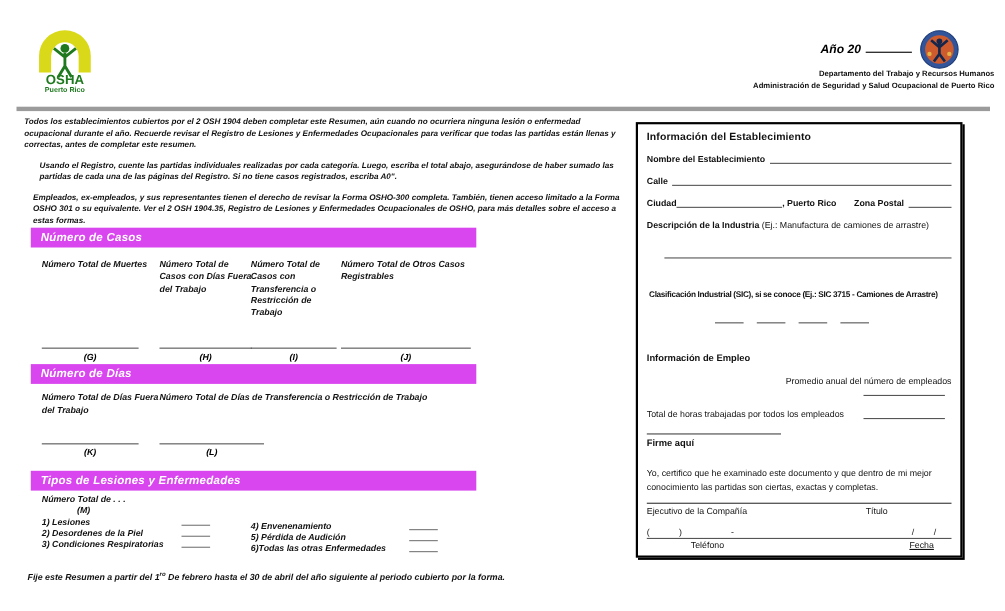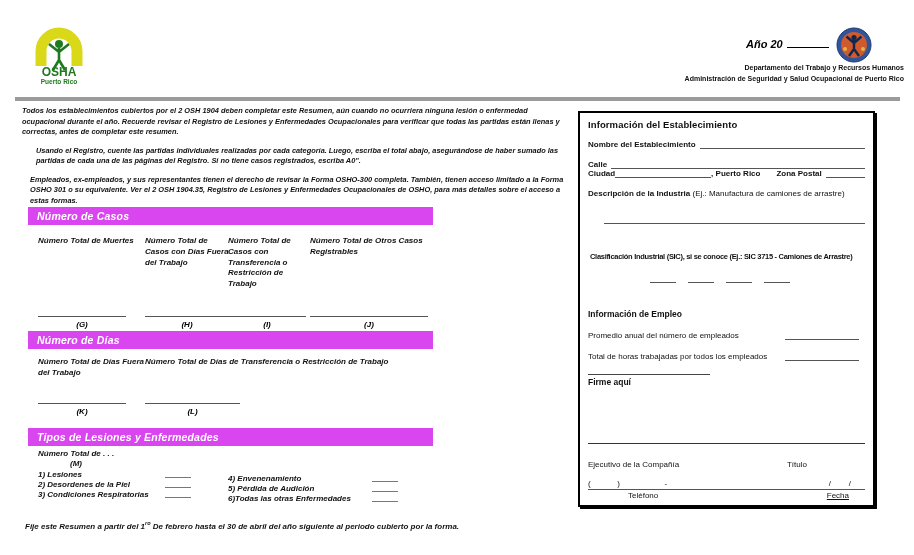--- a/index.html
+++ b/index.html
@@ -60,21 +60,21 @@
   .panel-title { font-weight:bold; font-size:9.5px; letter-spacing:0.1px; }
   .prow { display:flex; align-items:flex-end; }
   .fill { flex:1; border-bottom:1px solid #555; height:9px; margin-left:4px; }
   .fill.fixed { flex:none; }
   .b { font-weight:bold; }
   .tight { font-size:7.5px; letter-spacing:-0.3px; }
   .dash { display:inline-block; width:26px; border-bottom:1px solid #555; height:8px; margin-right:12px; }
   .rline { width:74px; border-bottom:1px solid #555; height:9px; margin-right:6px; }
   .pre { white-space:pre; }
   .panel-bottom { position:absolute; left:8px; right:8px; bottom:5px; }
-  .divider { border-top:1.5px solid #333; padding-top:16px; }
+  .divider { border-top:1.5px solid #333; padding-top:2px; }
   .phone-row { display:flex; align-items:flex-end; border-bottom:1px solid #555; padding-bottom:1px; margin-top:10px; }
   .sig-row { display:flex; }
 </style>
 </head>
 <body>
 
 <div class="page">
 
   <div class="logo">
     <svg width="58" height="62" viewBox="0 0 58 62">
@@ -178,21 +178,21 @@
     <div class="prow" style="margin-top:10px;">
       <span class="b">Nombre del Establecimiento</span>
       <span class="fill"></span>
     </div>
 
     <div class="prow" style="margin-top:11px;align-items:center;">
       <span class="b">Calle</span>
       <span class="fill"></span>
     </div>
 
-    <div class="prow" style="text-align:right;">
+    <div class="prow" style="margin-top:11px;text-align:right;">
       <span class="b">Ciudad</span>
       <span class="fill fixed" style="width:96px; margin-left:0;"></span>
       <span class="b">, Puerto Rico</span>
       <span class="b" style="margin-left:16px;">Zona Postal</span>
       <span class="fill"></span>
     </div>
 
     <div style="margin-top:11px;">
       <span class="b">Descripción de la Industria</span>
       <span>(Ej.: Manufactura de camiones de arrastre)</span>
@@ -202,35 +202,36 @@
         <span class="fill"></span>
     </div>
 
     <div class="b tight" style="margin-top:28px; padding-left:2px;">Clasificación Industrial (SIC), si se conoce (Ej.: SIC 3715 - Camiones de Arrastre)</div>
     <div style="margin-top:14px; padding-left:62px;">
       <span class="dash"></span><span class="dash"></span><span class="dash"></span><span class="dash"></span>
     </div>
 
     <div class="b" style="margin-top:24px; font-size:8.5px;">Información de Empleo</div>
 
-    <div class="prow" style="margin-top:12px;">
+    <div class="prow" style="margin-top:12px;flex-direction:column;">
       <span>Promedio anual del número de  empleados</span>
       <span style="flex:1;"></span>
       <span class="rline"></span>
     </div>
 
     <div class="prow" style="margin-top:12px;">
       <span>Total de horas trabajadas por todos los empleados</span>
       <span style="flex:1;"></span>
       <span class="rline"></span>
     </div>
 
     <div style="margin-top:13px; width:122px; border-bottom:1px solid #444; height:1px;"></div>
     <div class="b" style="margin-top:2px; font-size:8.5px;">Firme aquí</div>
 
+    <div style="margin-top:18px; line-height:1.5;">Yo, certifico que he examinado este documento y que dentro de mi mejor conocimiento las partidas son ciertas, exactas y completas.</div>
 
     <div class="panel-bottom">
       <div class="divider sig-row">
         <span>Ejecutivo de la Compañía</span>
         <span style="margin-left:auto; margin-right:58px;">Título</span>
       </div>
       <div class="phone-row">
         <span class="pre">(            )                    -</span>
         <span class="pre" style="margin-left:auto; margin-right:14px;">/        /</span>
       </div>

